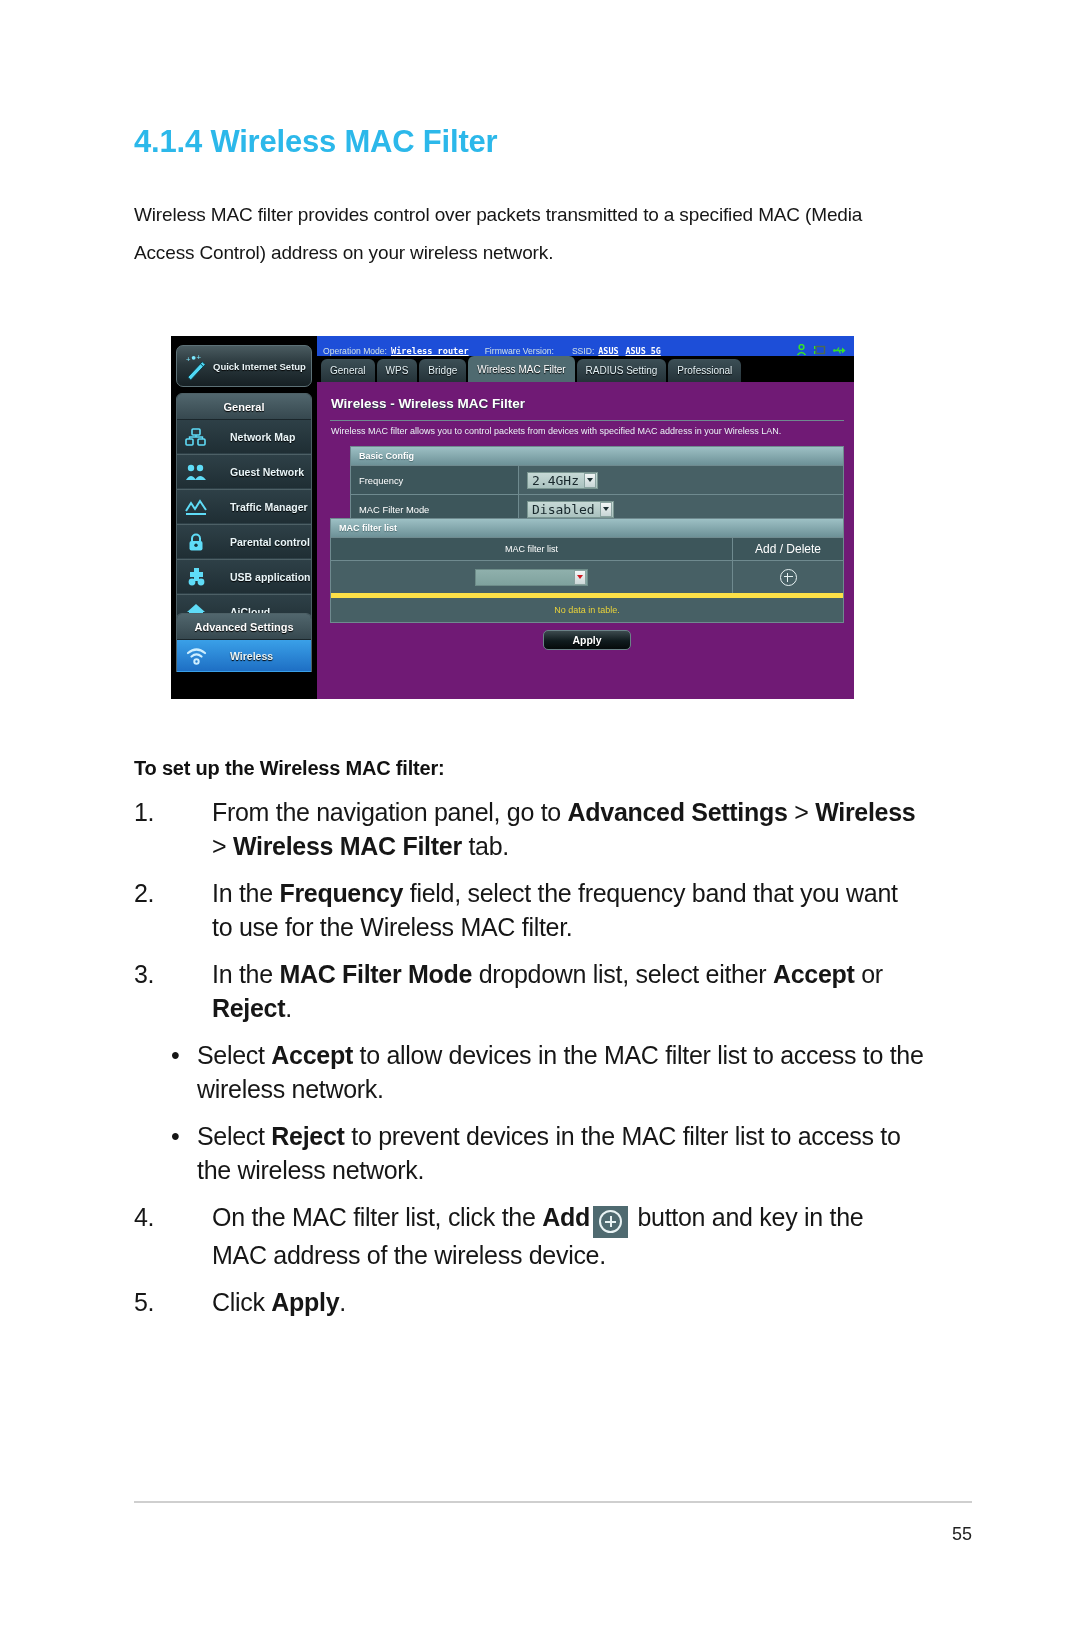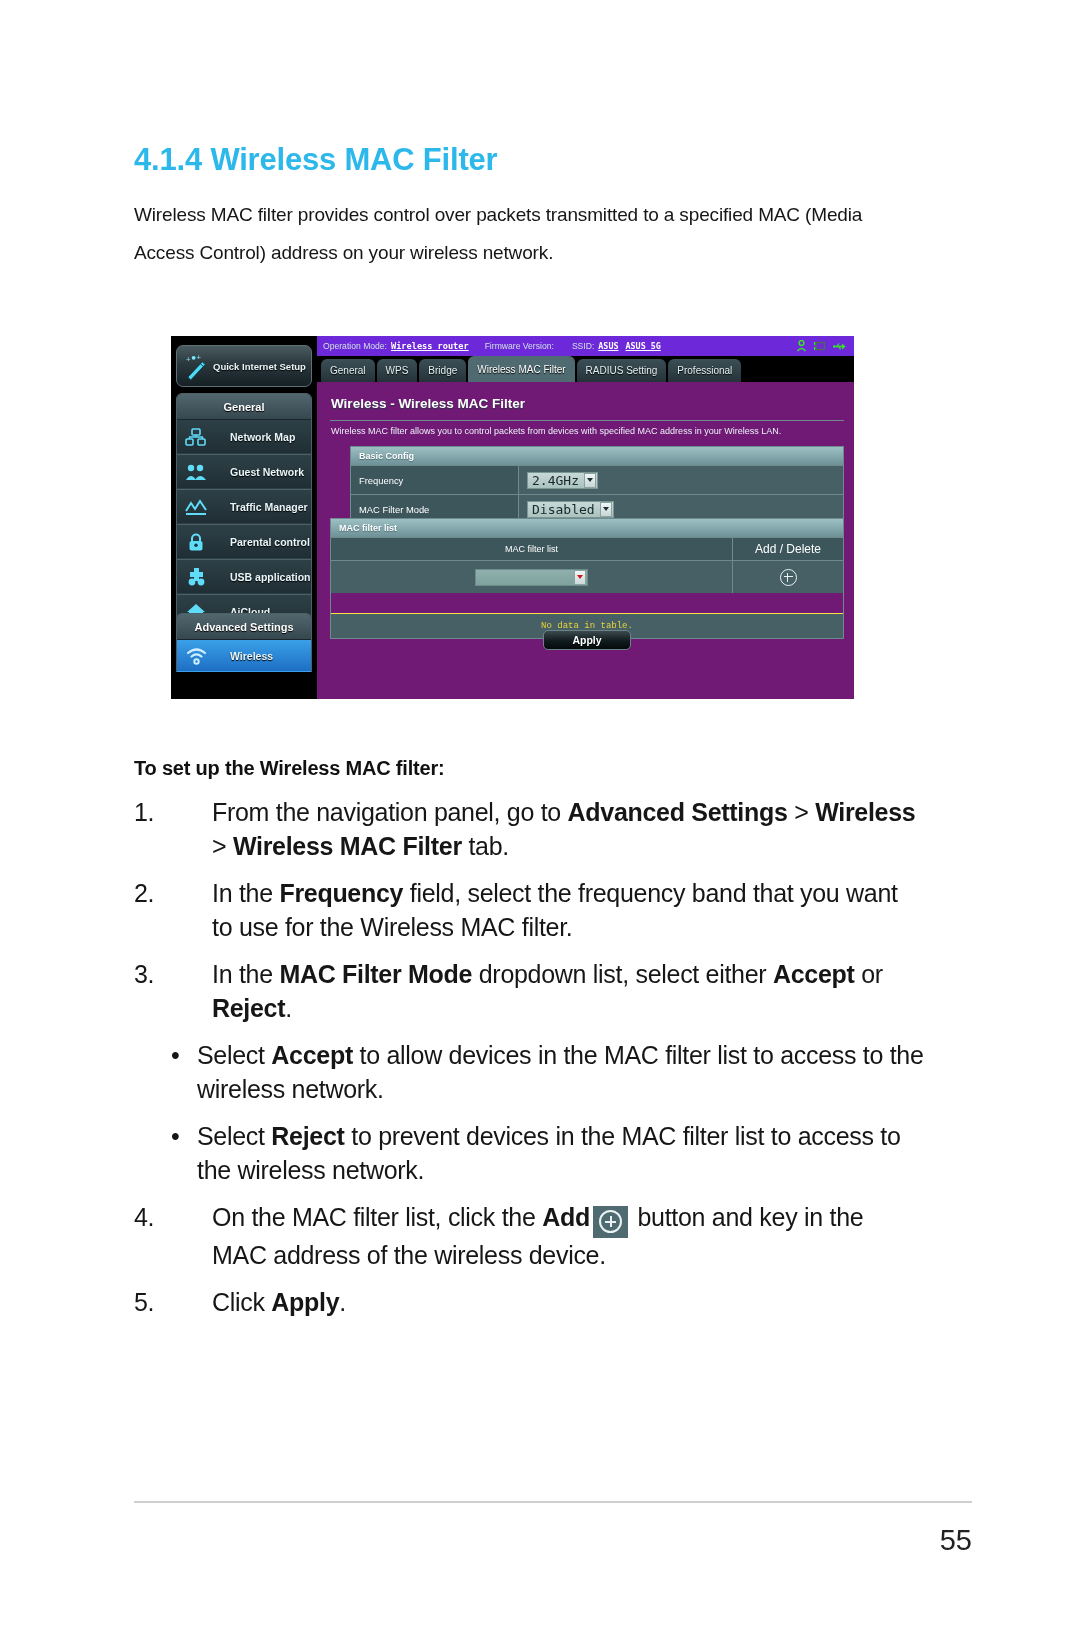--- a/index.html
+++ b/index.html
@@ -18,21 +18,21 @@
 
   .page {
     position: absolute;
     inset: 0;
   }
 
   
   .section-heading {
     position: absolute;
     left: 134px;
-    top: 142px;
+    top: 124px;
     font-size: 31px;
     font-weight: bold;
     color: #2cb8ea;
     letter-spacing: -0.2px;
     white-space: nowrap;
   }
 
   .intro {
     position: absolute;
     left: 134px;
@@ -168,23 +168,23 @@
     left: 146px;
     top: 0;
     right: 0;
     bottom: 0;
     background: #000000;
   }
   .statusbar {
     position: absolute;
     left: 0; top: 0; right: 0;
     height: 20px;
-    background: #6d28d9;
-    display: flex;
-    align-items: center;
+    background: #1d4ed8;
+    display: flex;
+    align-items: flex-end;
     font-size: 8.6px;
     color: #d8e6ea;
     padding-left: 6px;
     box-sizing: border-box;
   }
   .statusbar .k { color: #cfe0e6; margin-right: 4px; }
   .statusbar .v {
     color: #ffffff;
     font-family: "DejaVu Sans Mono", monospace;
     font-weight: bold;
@@ -416,29 +416,28 @@
   .plus-btn::before, .plus-btn::after {
     content:"";
     position:absolute;
     background:#e9f3f4;
   }
   .plus-btn::before { left: 3px; right: 3px; top: 6.2px; height: 1.6px;}
   .plus-btn::after { top: 3px; bottom: 3px; left: 6.2px; width: 1.6px;}
 
   .nodata-row {
     height: 24px;
-    border-top: 1px solid #fde047;
+    border-top: 5px solid #fde047;
     background: #476065;
     display: flex;
     align-items: center;
     justify-content: center;
-    font-family: Liberation Mono, monospace;
+    font-family: Liberation Sans, sans-serif;
     font-size: 9px;
     color: #e8d23a;
-    margin-top: 20px;
   }
   .apply-wrap {
     position: absolute;
     left: 13px;
     right: 10px;
     top: 248px;
     display: flex;
     justify-content: center;
   }
   .apply-btn {
@@ -530,21 +529,21 @@
     left: 134px;
     right: 108px;
     top: 1501px;
     height: 2px;
     background: #cfcfcf;
   }
   .page-num {
     position: absolute;
     right: 108px;
     top: 1524px;
-    font-size: 29px;
+    font-size: 18px;
     color: #222;
   }
 </style>
 </head>
 <body>
 
 <div class="page">
 
   <div class="section-heading">
     <span>4.1.4</span>

